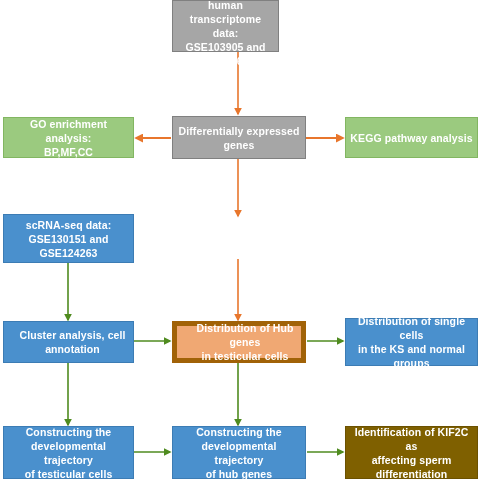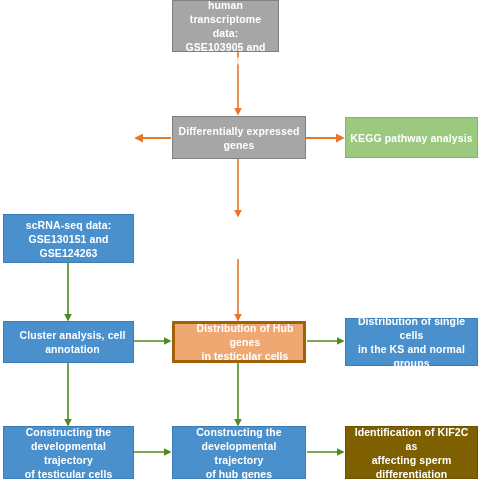--- a/index.html
+++ b/index.html
@@ -39,21 +39,21 @@
   .node.green {
     background: #9bca7f;
     border: 1px solid #82b661;
   }
   .node.blue {
     background: #4a90cd;
     border: 1px solid #3c7cb4;
   }
   .node.orange {
     background: #f0a873;
-    border: 3px solid #a16207;
+    border: 5px solid #a16207;
     padding-left: 16px;
   }
   .node.gold {
     background: #7f6000;
     border: 1px solid #6b5100;
   }
   .edge {
     position: absolute;
   }
   .edge svg {
@@ -104,20 +104,22 @@
   </div>
 
   <div class="node gray" style="left:172px;top:0px;width:107px;height:52px;">KS and normal human
 transcriptome data:
 GSE103905 and
 GSE103613</div>
 
   <div class="node gray" style="left:172px;top:116px;width:134px;height:43px;">Differentially expressed
 genes</div>
 
+  <div class="node green" style="left:3px;top:117px;width:131px;height:41px;">GO enrichment analysis:
+BP,MF,CC</div>
 
   <div class="node green" style="left:345px;top:117px;width:133px;height:41px;">KEGG pathway analysis</div>
 
 
   <div class="node blue" style="left:3px;top:214px;width:131px;height:49px;">scRNA-seq data:
 GSE130151 and
 GSE124263</div>
 
   <div class="node blue" style="left:3px;top:321px;width:131px;height:42px;padding-left:12px;">Cluster analysis, cell
 annotation</div>

